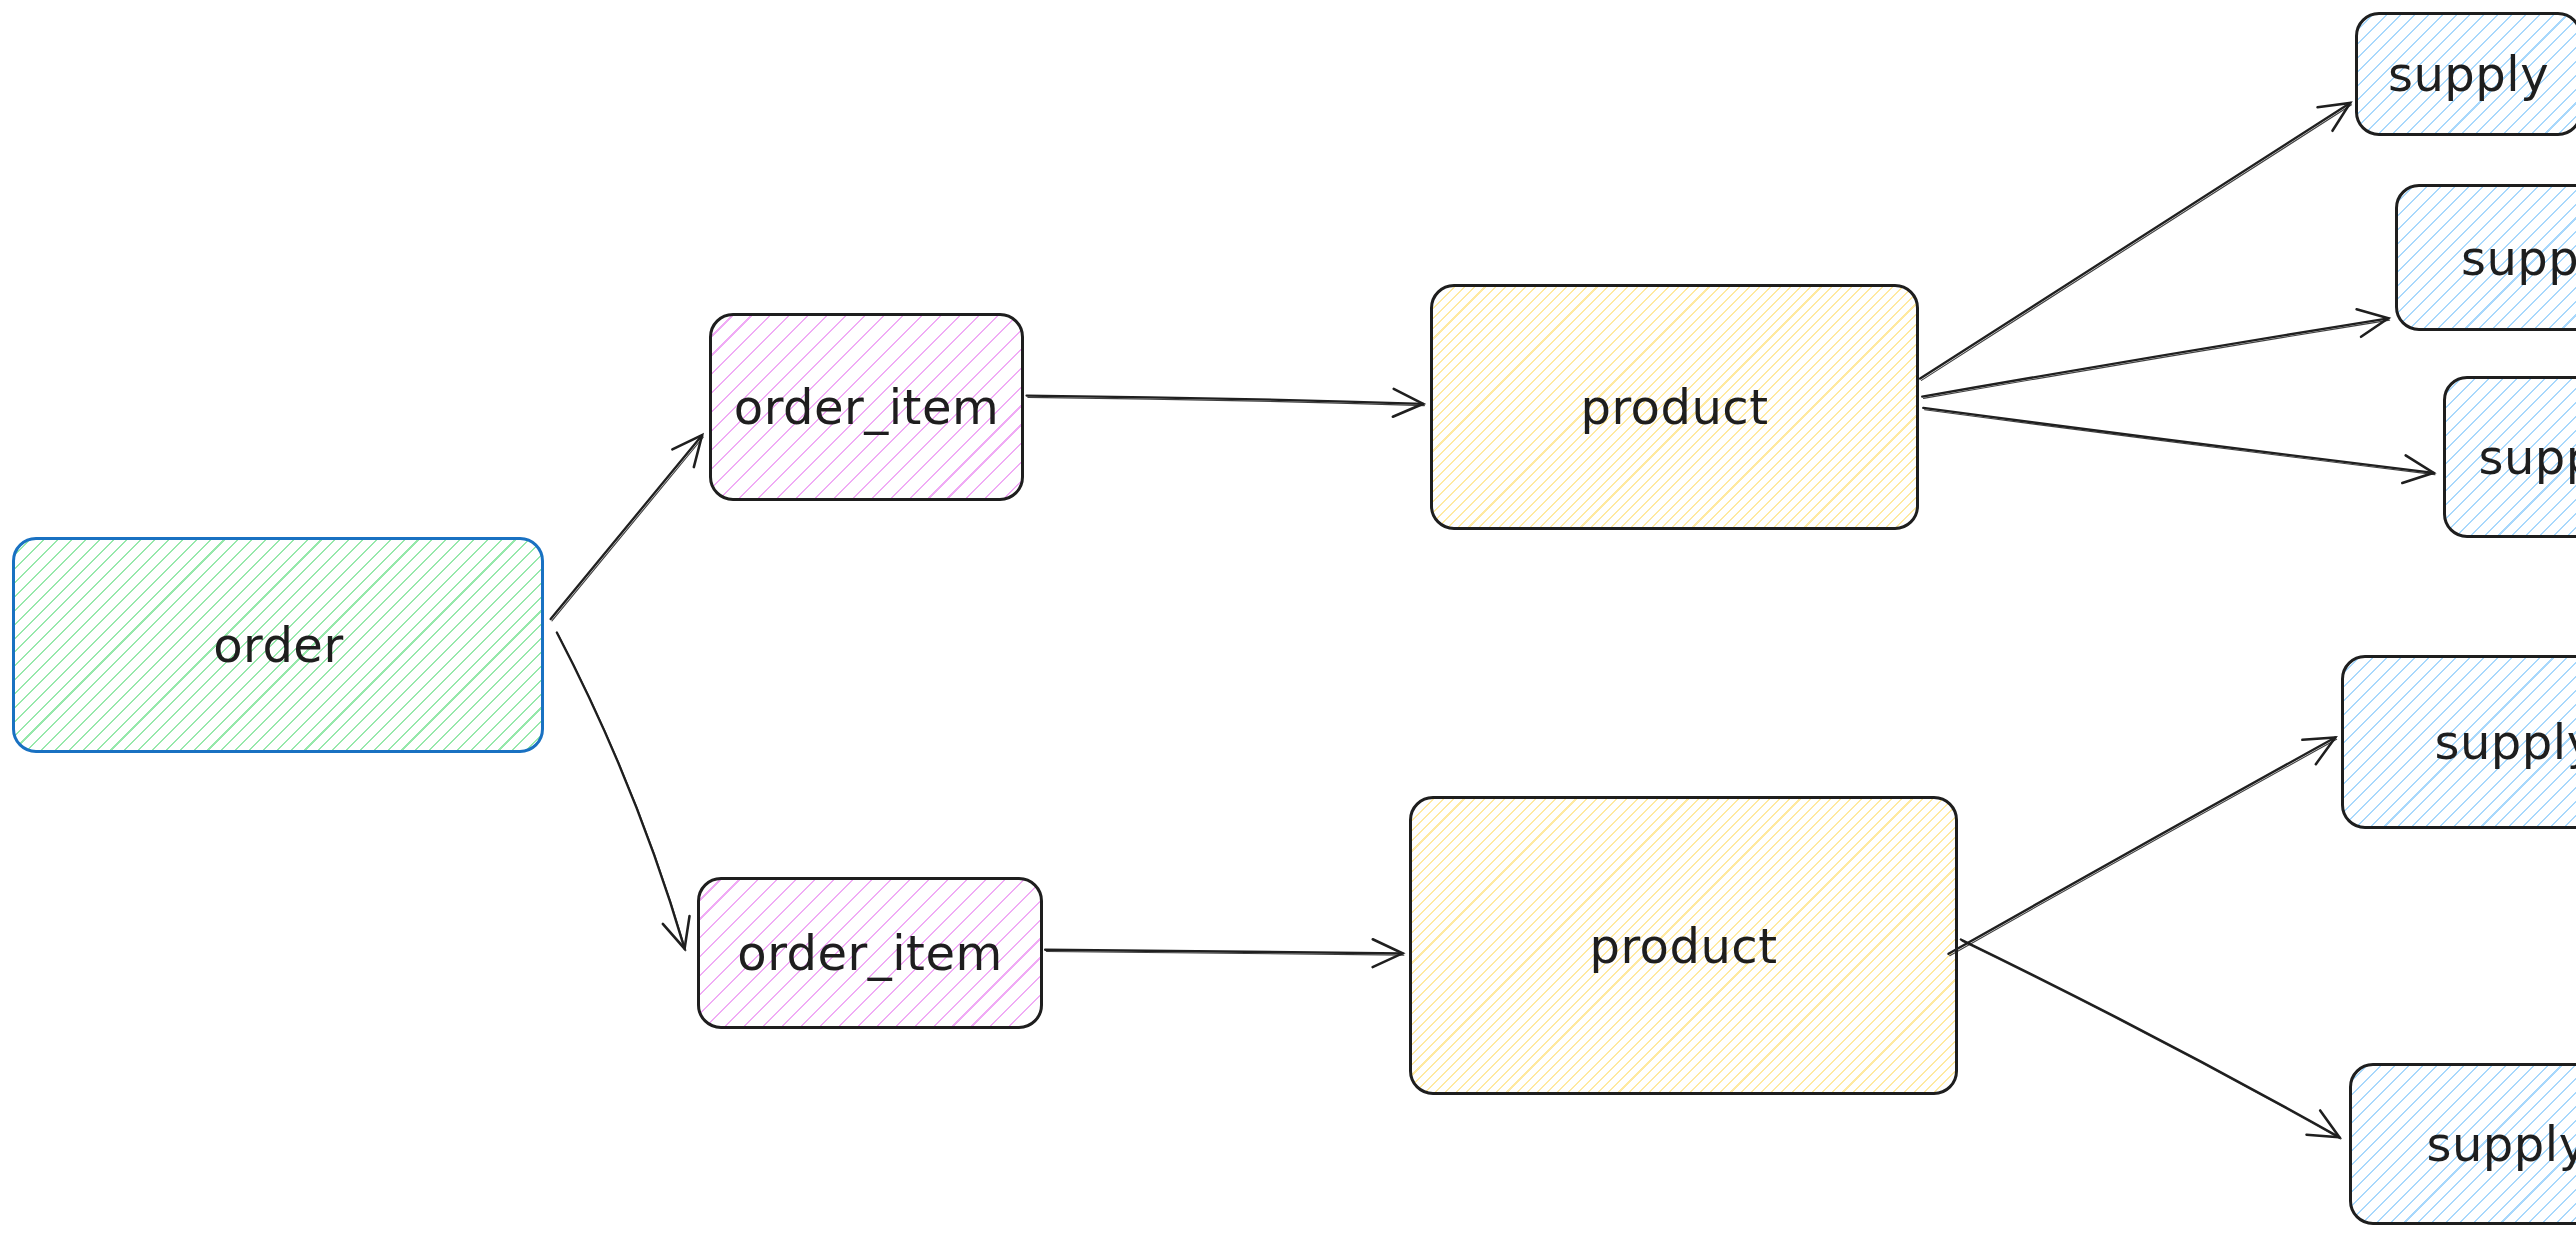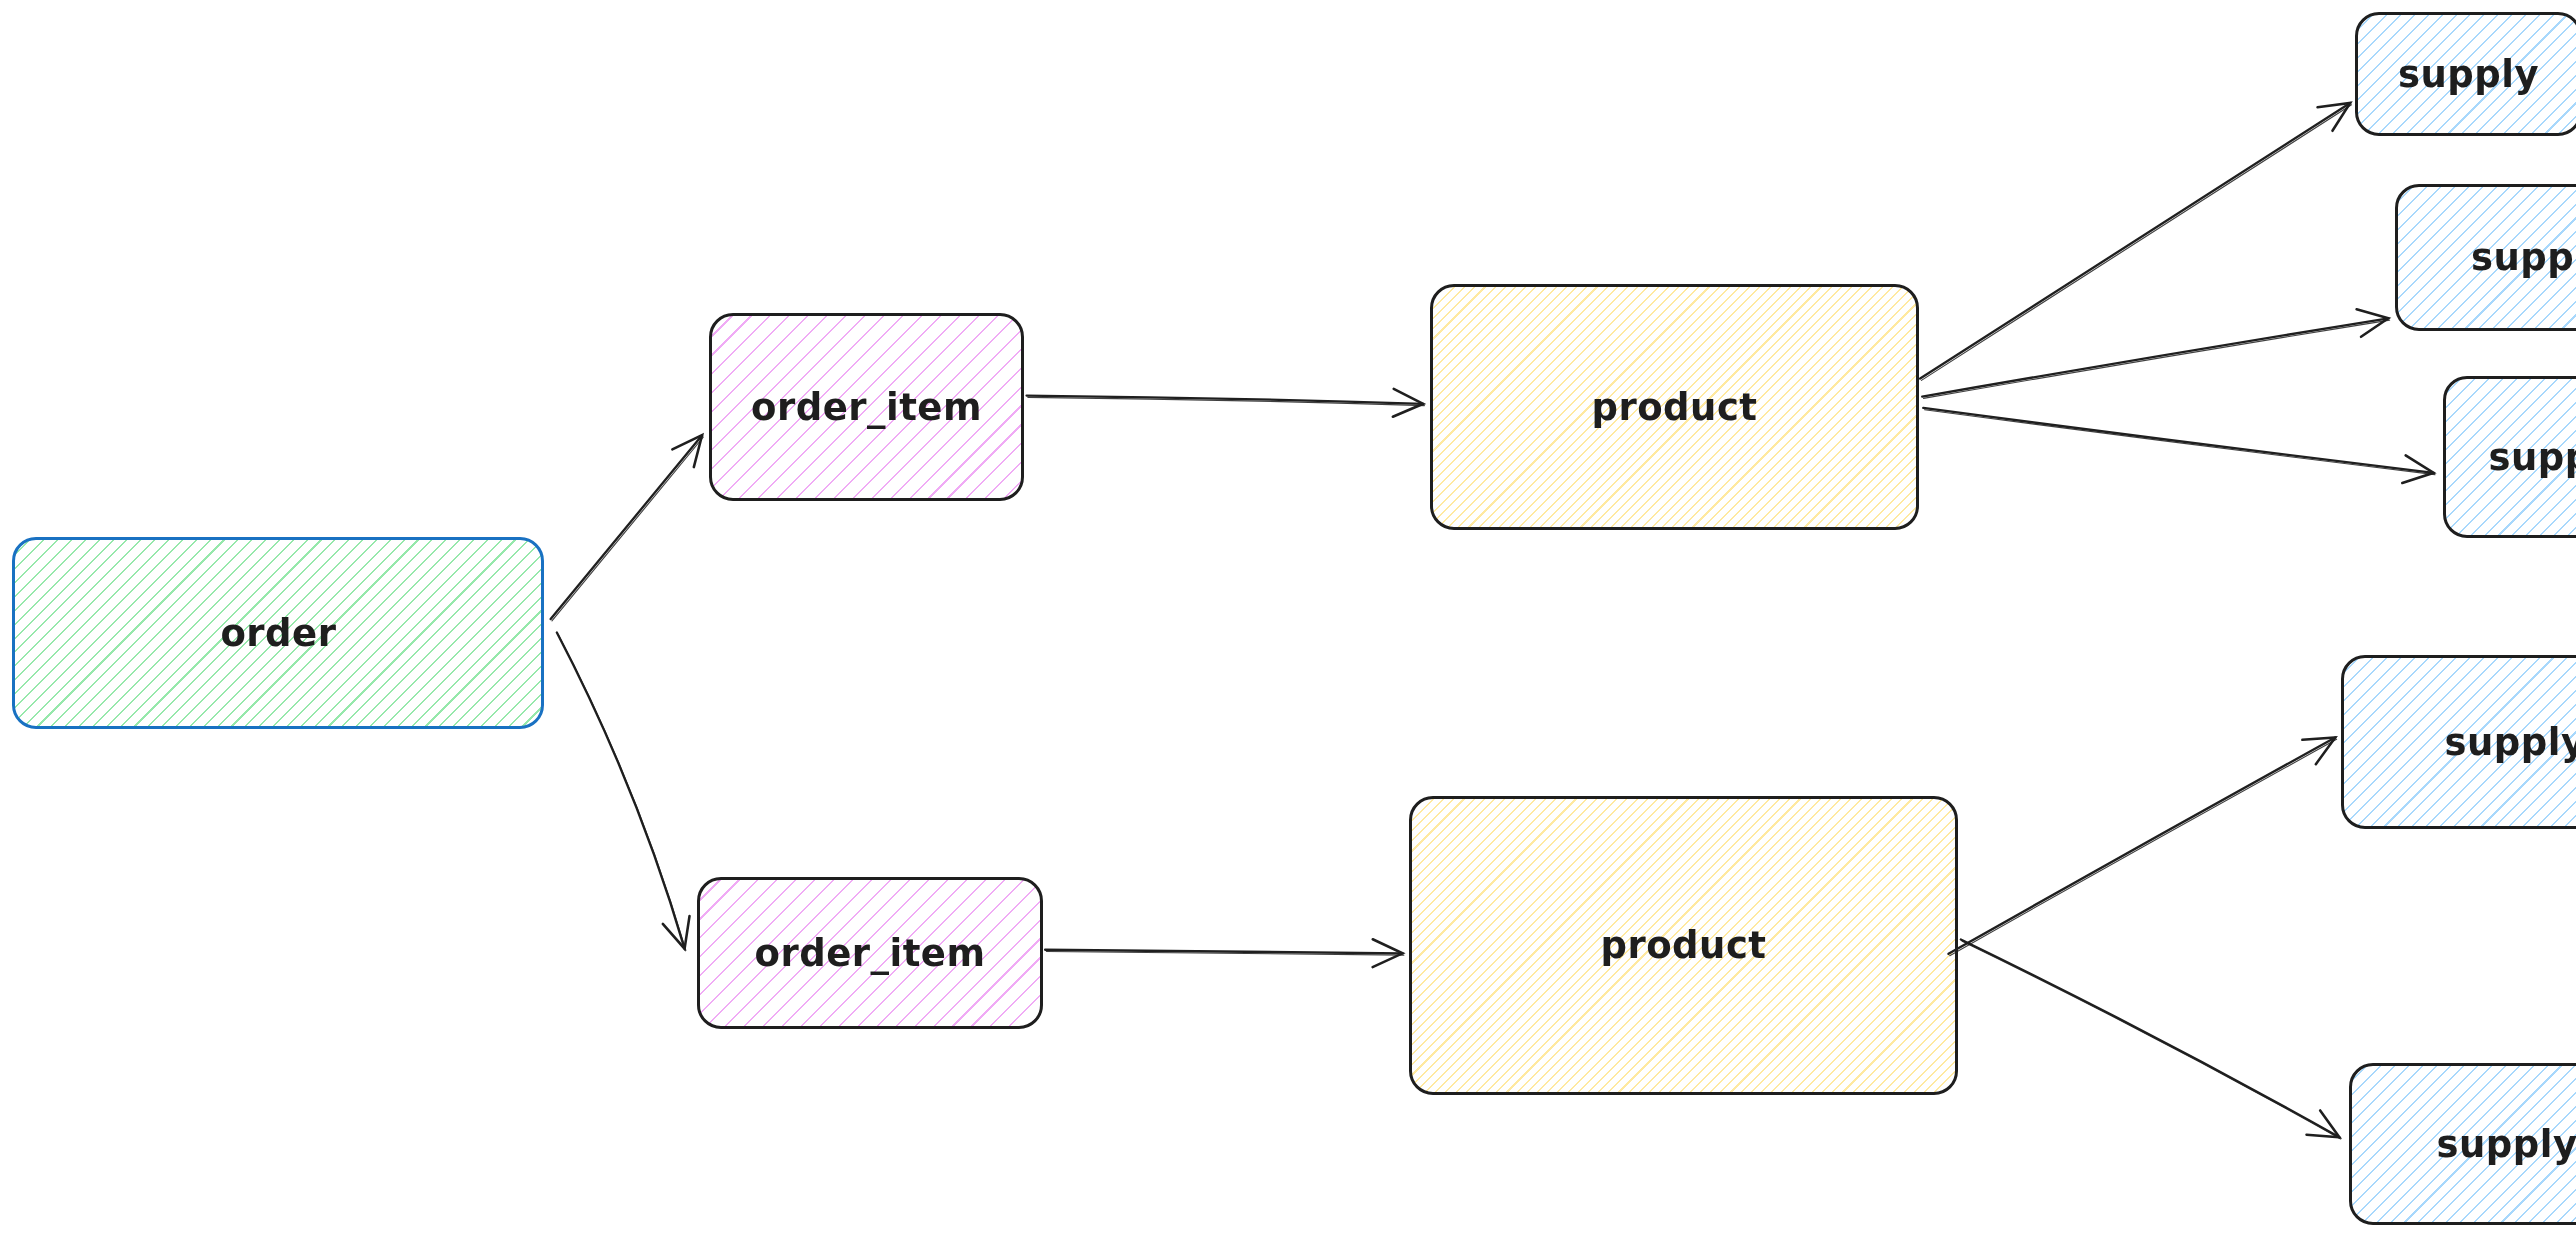--- a/index.html
+++ b/index.html
@@ -44,35 +44,35 @@
     z-index: 1;
     box-sizing: border-box;
     border: 3.6px solid #1e1e1e;
     border-radius: 24px;
     display: flex;
     align-items: center;
     justify-content: center;
     background-color: #ffffff;
   }
   .node-label {
-    font-size: 37px;
-    font-weight: 700;
+    font-size: 48px;
+    font-weight: 400;
     letter-spacing: 0.5px;
     color: #1e1e1e;
     white-space: nowrap;
     user-select: none;
     text-align: right;
   }
 </style>
 </head>
 <body>
 
 <div class="canvas" style="background: rgb(255, 255, 255);">
 
-  <div class="node" style="left: 12.4px; top: 537px; width: 532px; height: 192px; border-color: rgb(25, 113, 194); background-image: repeating-linear-gradient(135deg, rgb(150, 232, 171) 0px, rgb(150, 232, 171) 1.5px, transparent 1.5px, transparent 9.8px);">
+  <div class="node" style="left: 12.4px; top: 537px; width: 532px; height: 216px; border-color: rgb(25, 113, 194); background-image: repeating-linear-gradient(135deg, rgb(150, 232, 171) 0px, rgb(150, 232, 171) 1.5px, transparent 1.5px, transparent 9.8px);">
     <span class="node-label" style="color: rgb(30, 30, 30);">order</span>
   </div>
   <div class="node" style="left: 709px; top: 313px; width: 315px; height: 188px; border-color: rgb(30, 30, 30); background-image: repeating-linear-gradient(135deg, rgb(240, 171, 245) 0px, rgb(240, 171, 245) 1.5px, transparent 1.5px, transparent 13.4px);">
     <span class="node-label" style="color: rgb(30, 30, 30);">order_item</span>
   </div>
   <div class="node" style="left: 697px; top: 877px; width: 346px; height: 152px; border-color: rgb(30, 30, 30); background-image: repeating-linear-gradient(135deg, rgb(240, 171, 245) 0px, rgb(240, 171, 245) 1.5px, transparent 1.5px, transparent 13.4px);">
     <span class="node-label" style="color: rgb(30, 30, 30);">order_item</span>
   </div>
   <div class="node" style="left: 1430px; top: 284px; width: 489px; height: 246px; border-color: rgb(30, 30, 30); background-image: repeating-linear-gradient(135deg, rgb(255, 233, 160) 0px, rgb(255, 233, 160) 1.5px, transparent 1.5px, transparent 7.2px);">
     <span class="node-label" style="color: rgb(30, 30, 30);">product</span>

